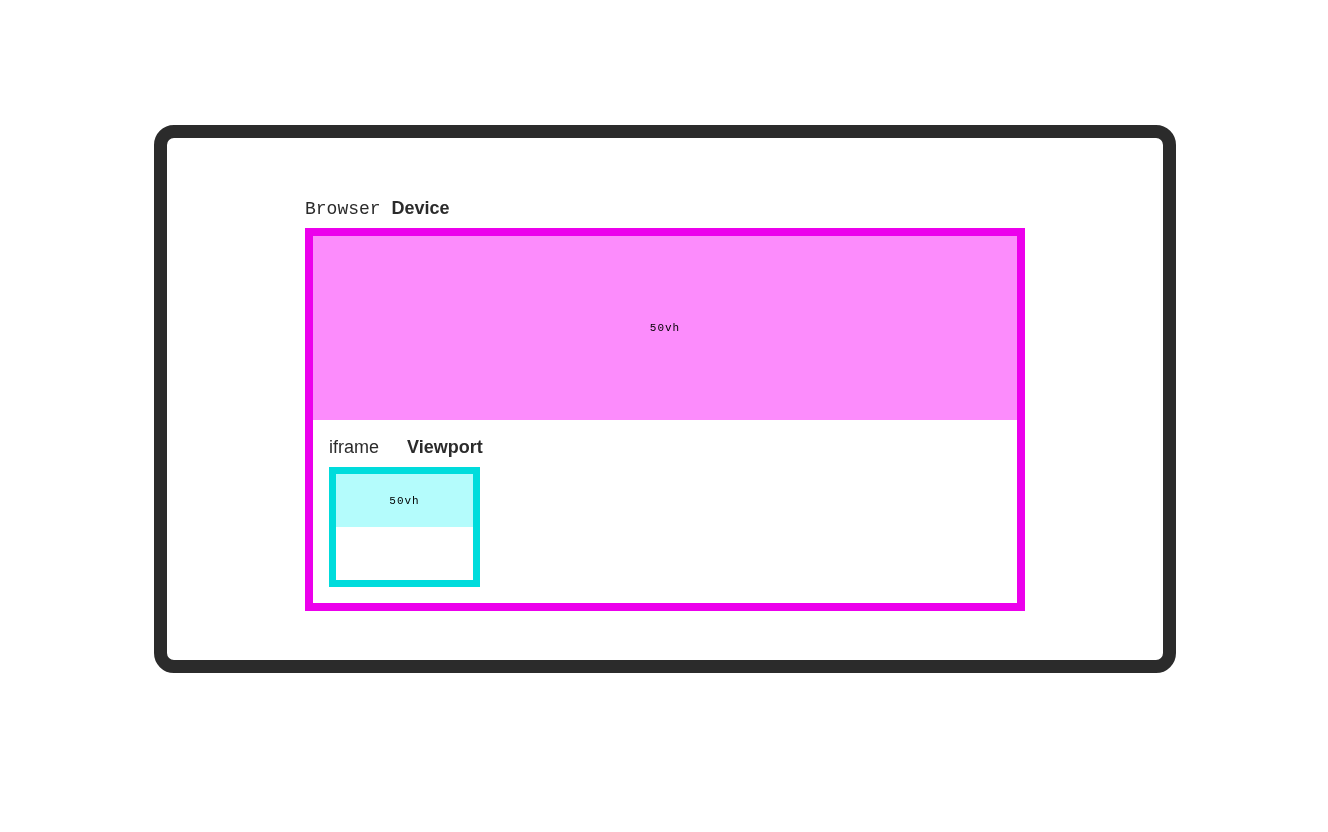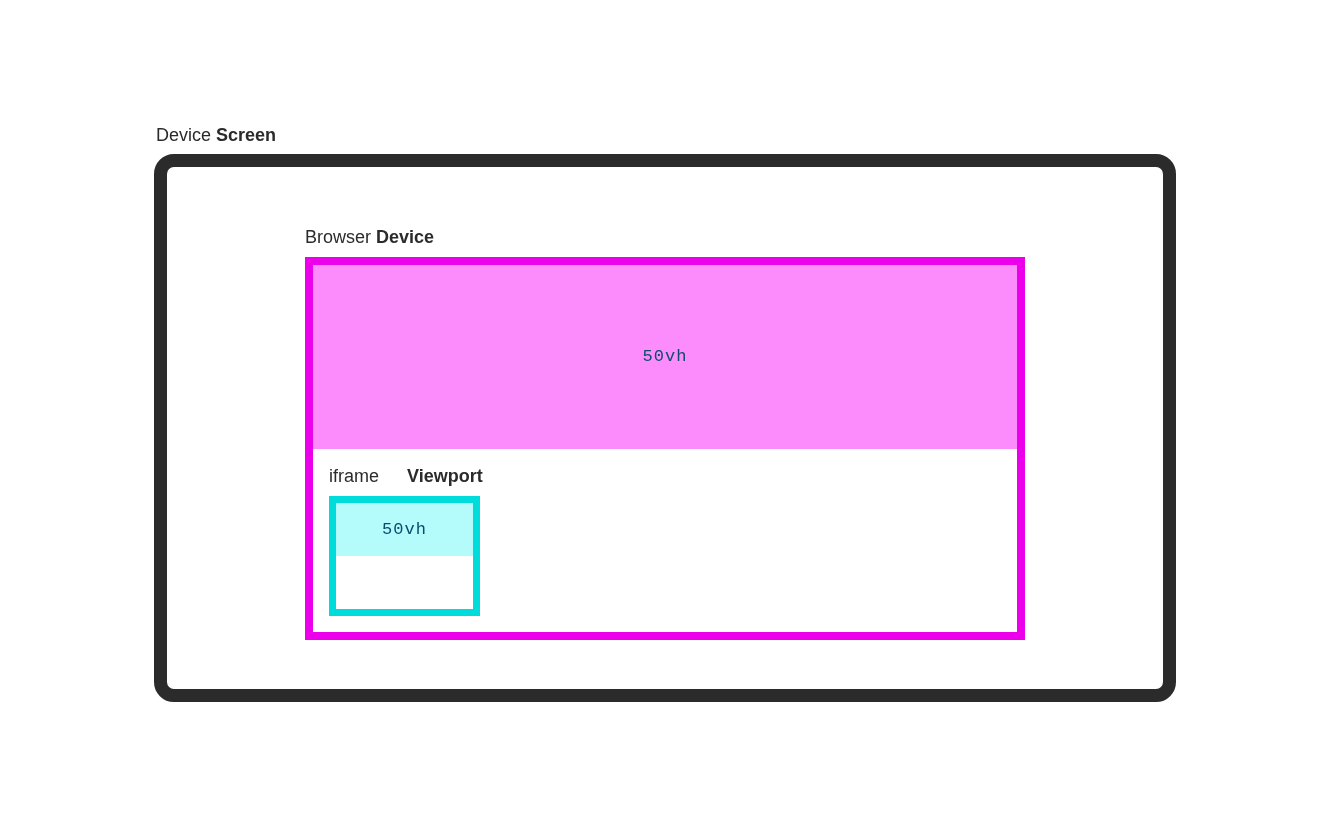--- a/index.html
+++ b/index.html
@@ -36,44 +36,44 @@
       background: #ffffff;
       position: relative;
     }
     .window-label {
       position: absolute;
       left: 138px;
       top: 60px;
       font-size: 18px;
       color: #2b2b2b;
     }
-    .window-label .thin { font-weight: 400; }
+    .window-label .thin { font-weight: 400; font-family: Liberation Mono, monospace; }
     .window-label .bold { font-weight: 700; }
     .window-box {
       position: absolute;
       left: 138px;
       top: 90px;
       width: 720px;
       height: 383px;
       border: 8px solid #ec00ec;
       background: #ffffff;
     }
     .window-top-half {
       width: 100%;
       height: 50%;
       background: #fc8cfc;
       display: flex;
       align-items: center;
       justify-content: center;
     }
     .vh-label {
       font-family: "SFMono-Regular", Consolas, "Liberation Mono", Menlo, monospace;
-      font-size: 17px;
+      font-size: 11px;
       letter-spacing: 1px;
-      color: #0c4a6e;
+      color: #000000;
     }
     .iframe-label {
       position: absolute;
       left: 16px;
       top: 201px;
       font-size: 18px;
       color: #2b2b2b;
     }
     .iframe-label .thin { font-weight: 400; }
     .iframe-label .bold { font-weight: 700; margin-left: 23px; }
@@ -93,23 +93,20 @@
       display: flex;
       align-items: center;
       justify-content: center;
     }
   </style>
 </head>
 <body>
 
 <div class="container">
 
-  <div class="screen-label">
-    <span class="thin">Device </span><span class="bold">Screen</span>
-  </div>
 
   <div class="screen-box">
 
     <div class="window-label">
       <span class="thin">Browser </span><span class="bold">Device</span>
     </div>
 
     <div class="window-box">
       <div class="window-top-half">
         <span class="vh-label">50vh</span>

